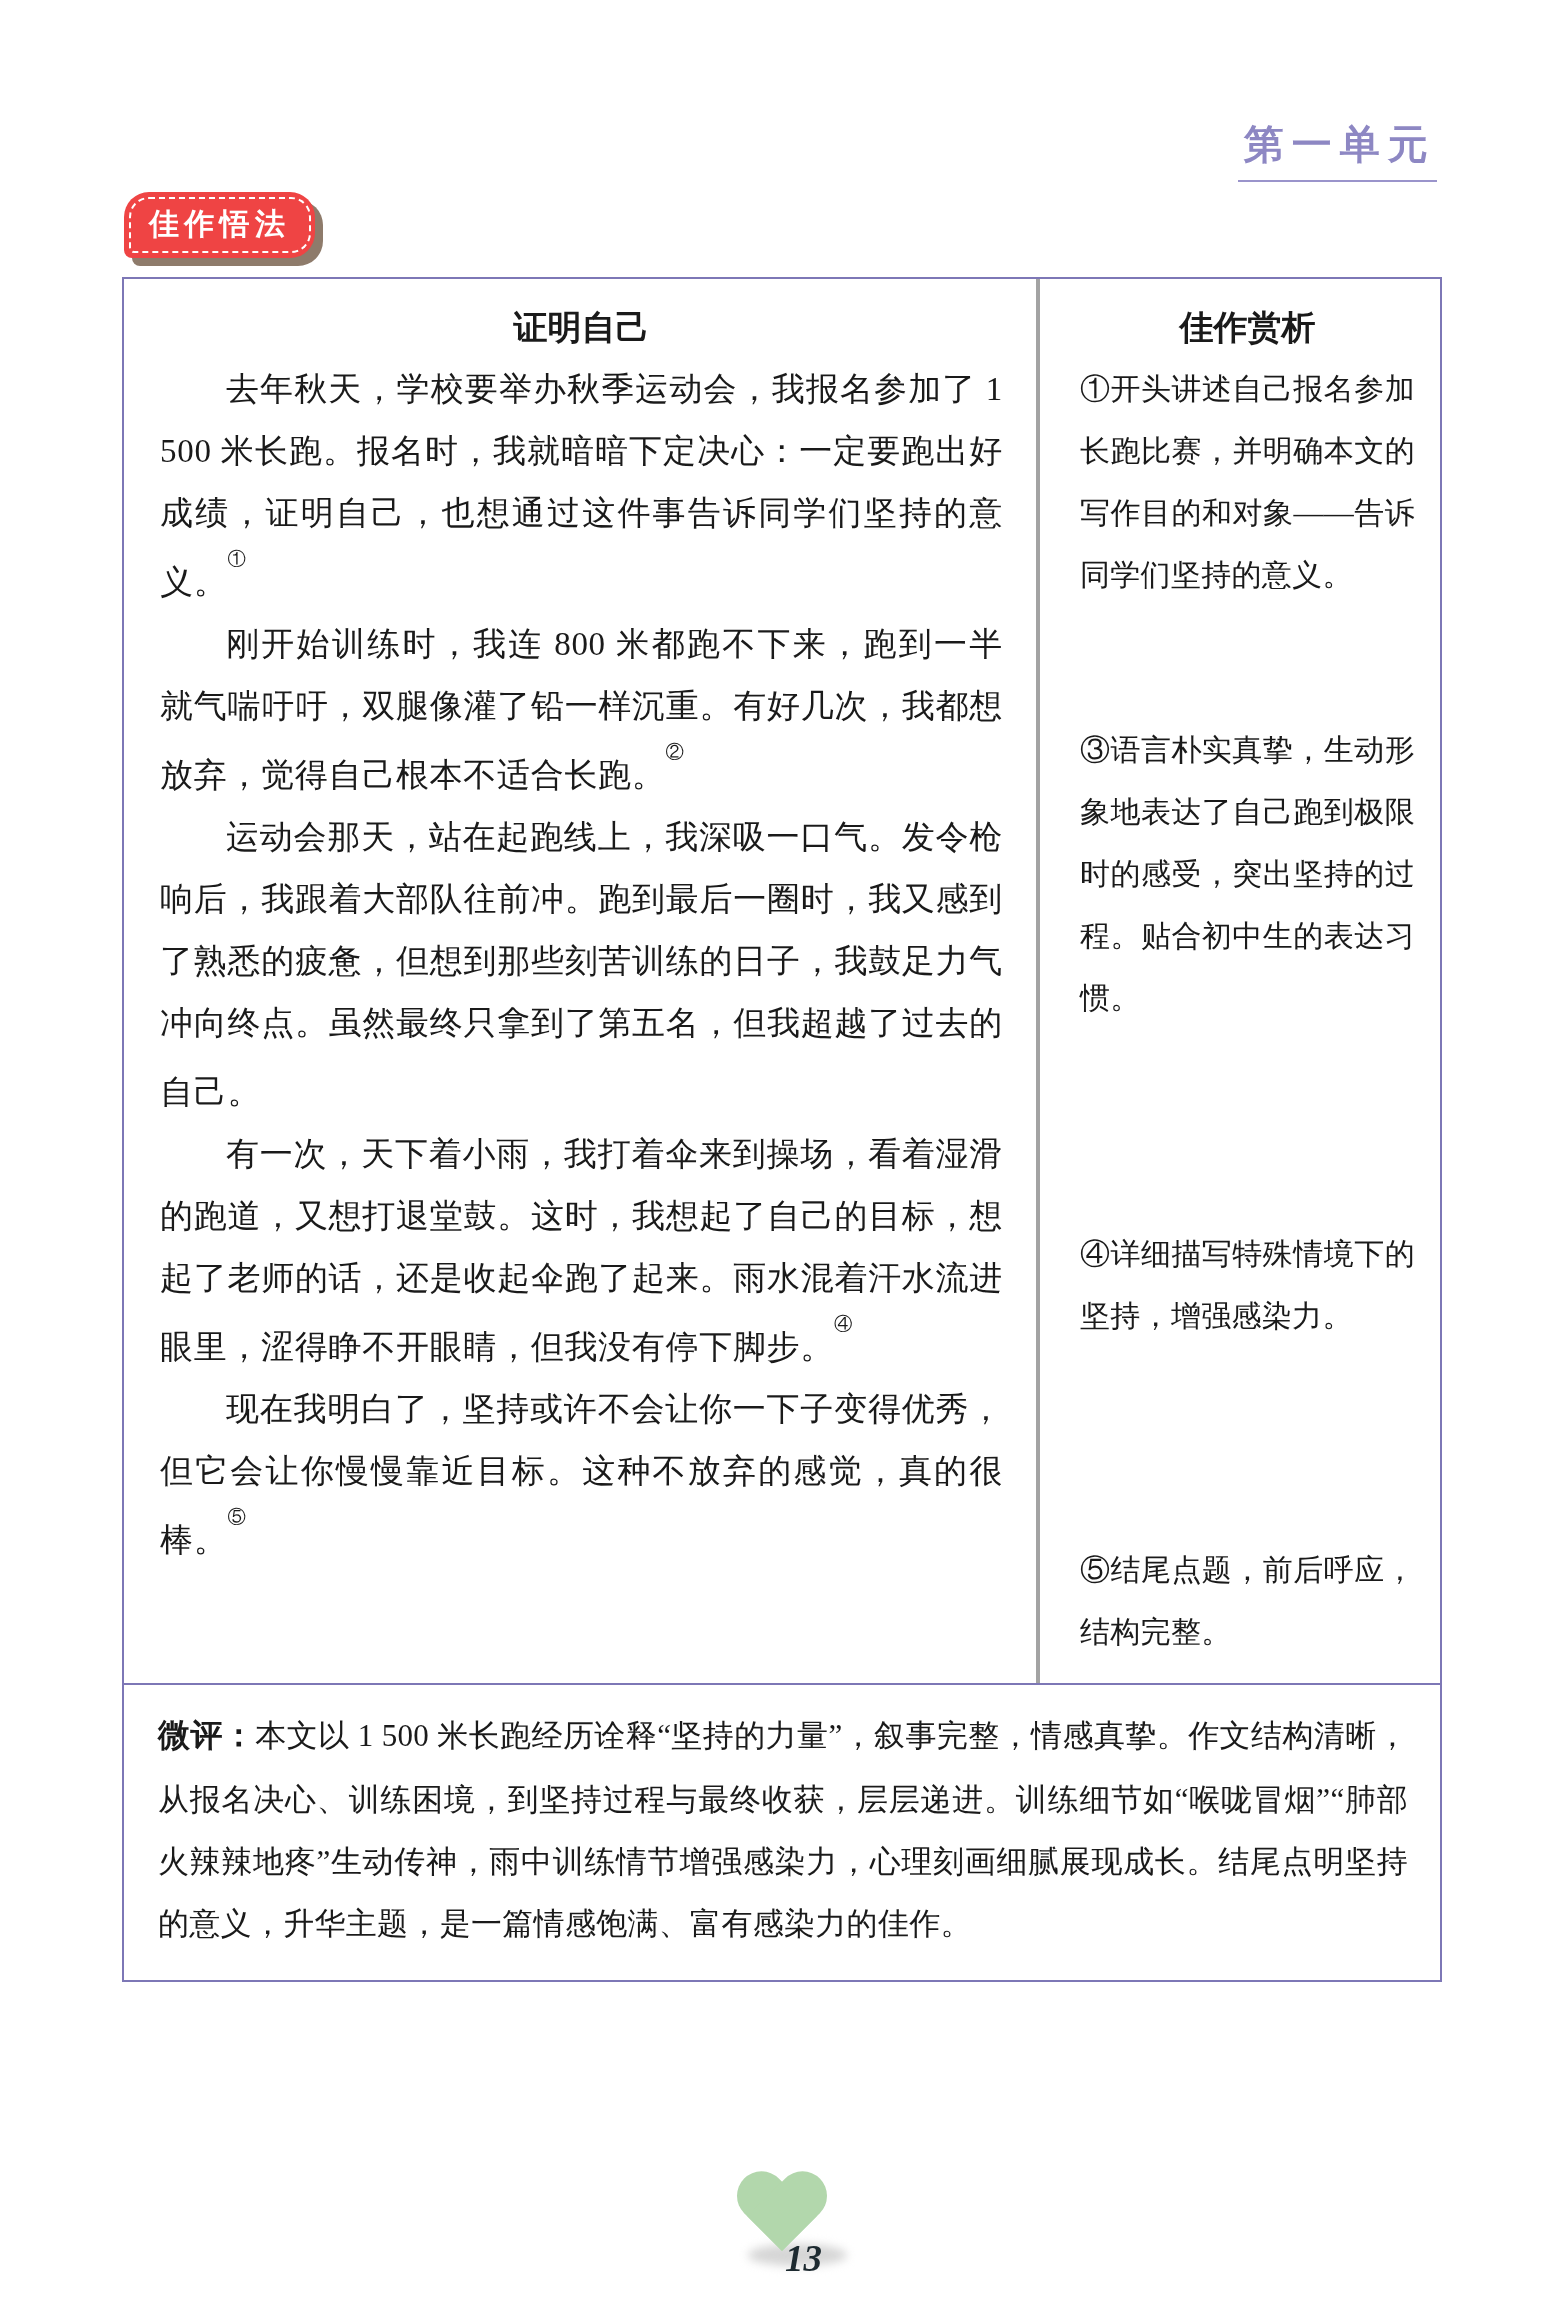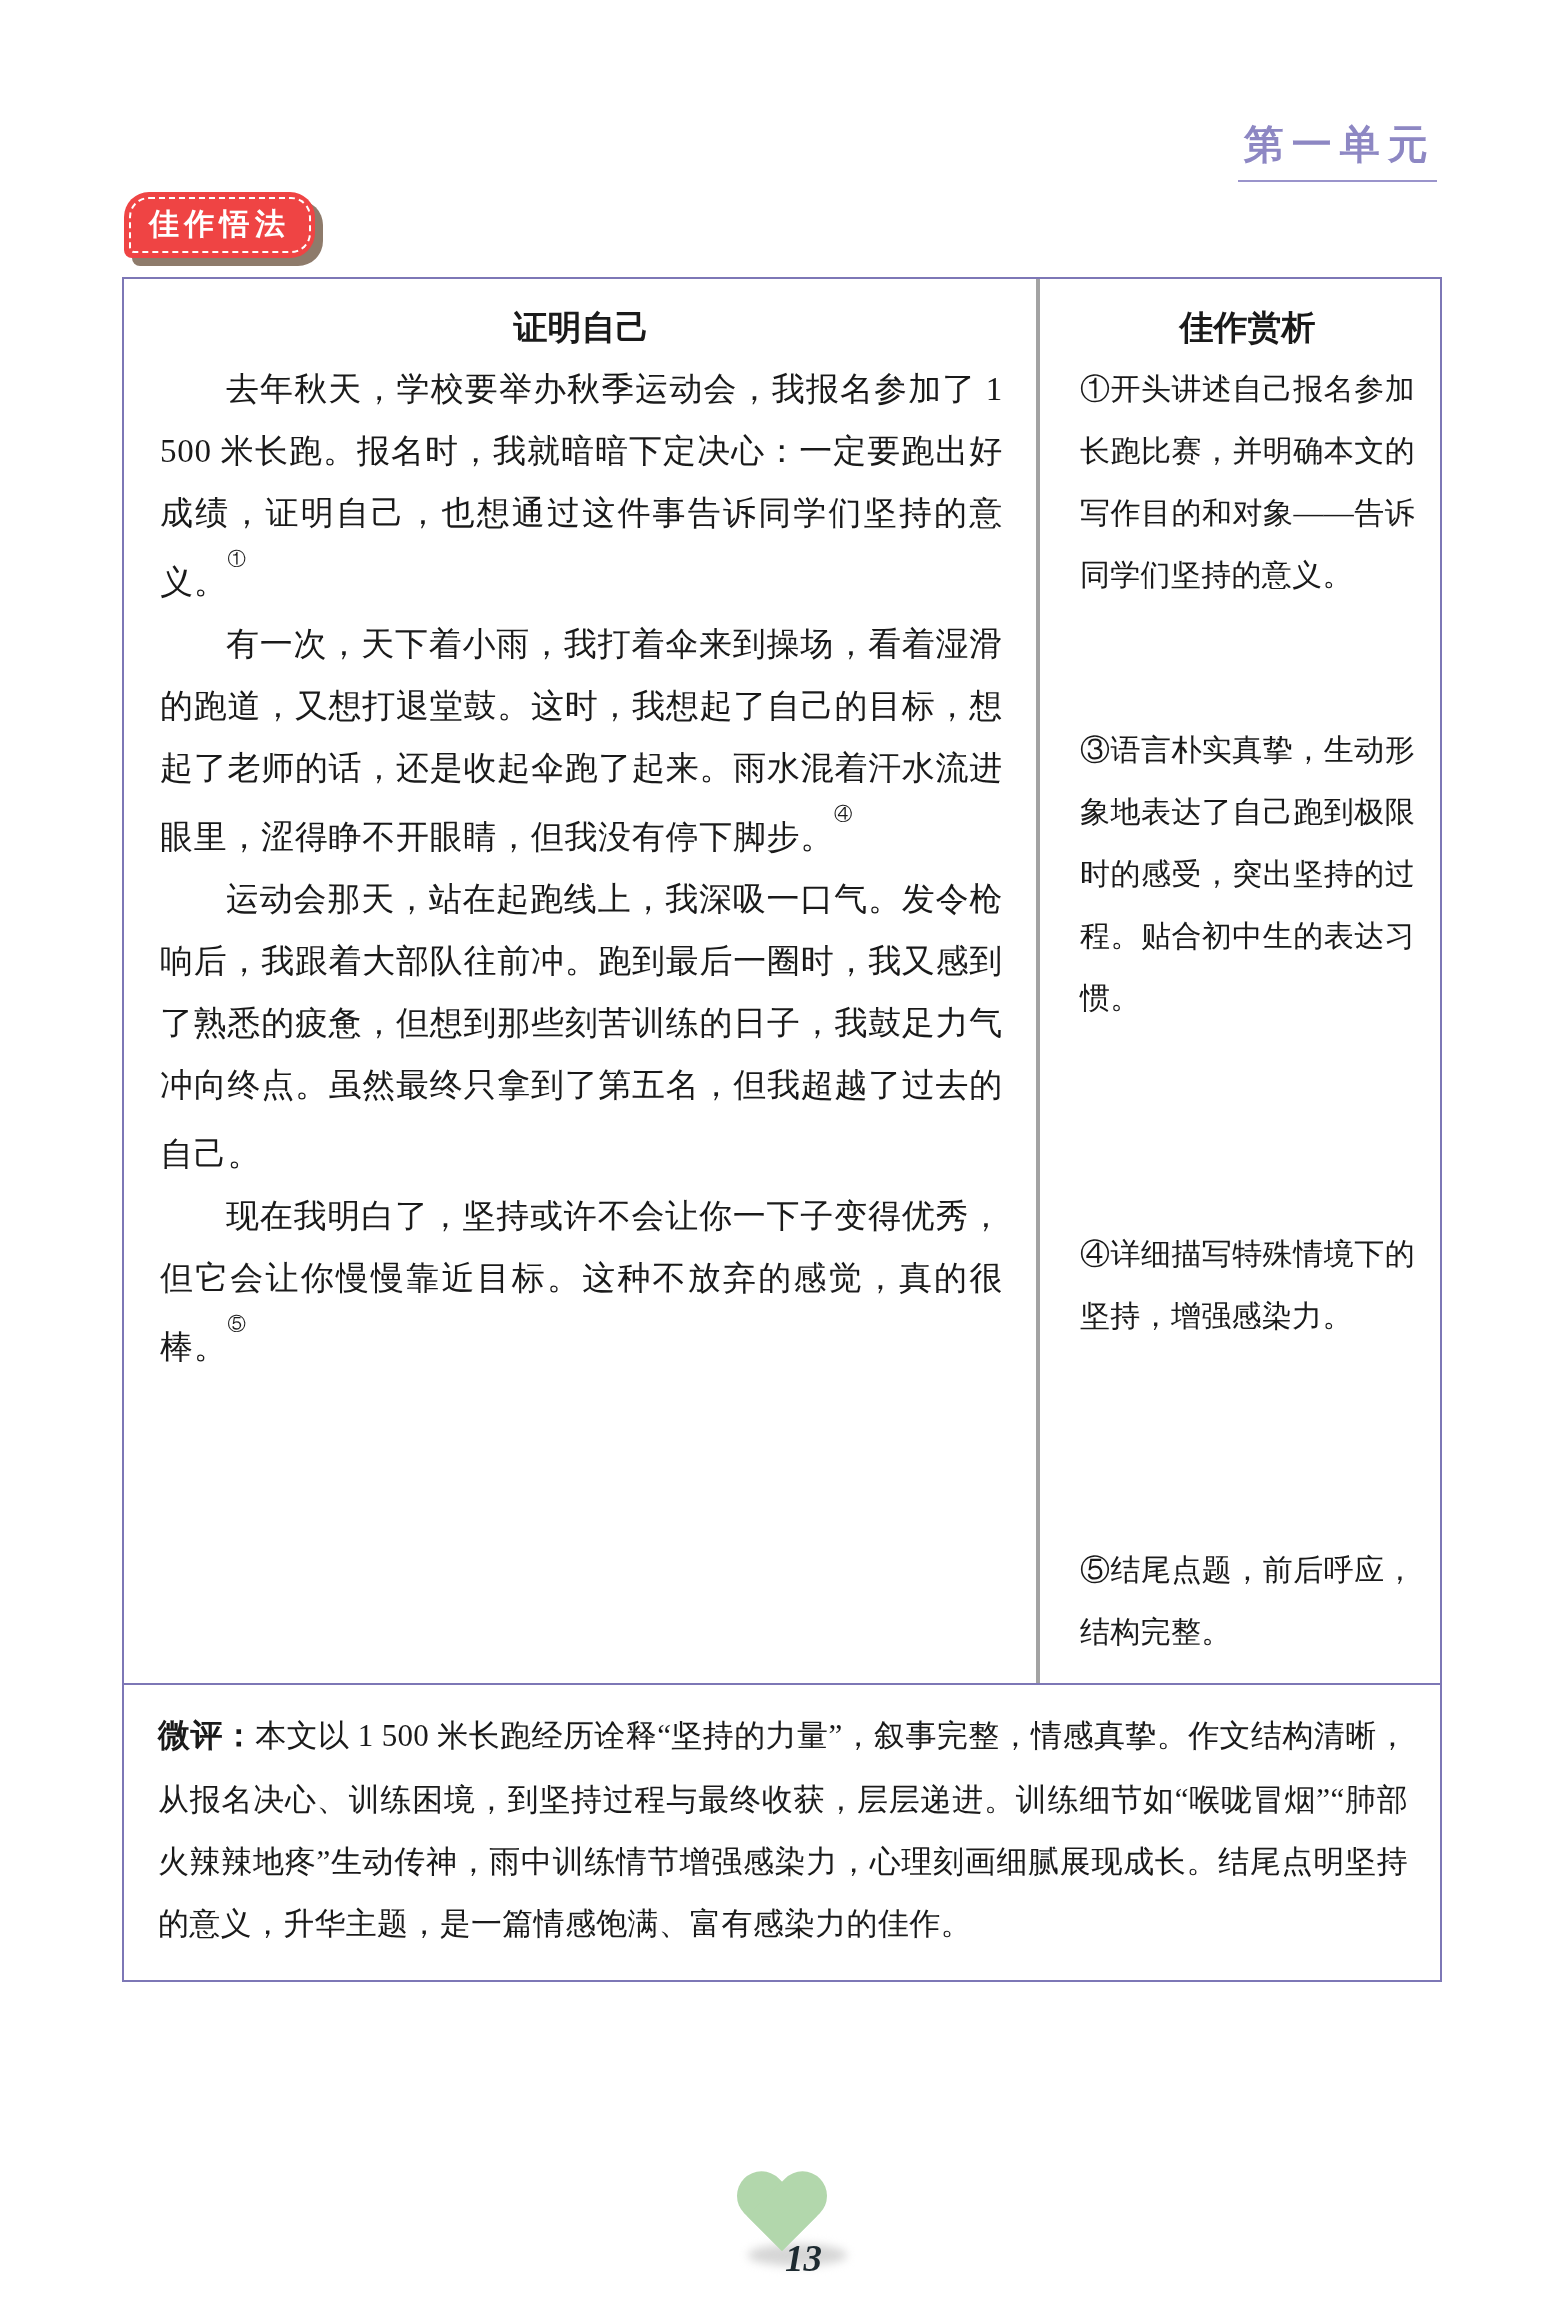--- a/index.html
+++ b/index.html
@@ -144,22 +144,23 @@
   <div class="badge">
     <div class="badge-inner">佳作悟法</div>
   </div>
 
   <div class="sheet">
     <div class="row1">
 
       <div class="essay-cell">
         <div class="essay-title">证明自己</div>
         <p class="essay-p"><span>去年秋天，学校要举办秋季运动会，我报名参加了 1 500 米长跑。报名时，我就暗暗下定决心：一定要跑出好成绩，证明自己，也想通过这件事告诉同学们坚持的意义。</span><sup class="ref">①</sup></p>
+        <p class="essay-p"><span>刚开始训练时，我连 800 米都跑不下来，跑到一半就气喘吁吁，双腿像灌了铅一样沉重。有好几次，我都想放弃，觉得自己根本不适合长跑。</span><sup class="ref">②</sup></p>
+        <p class="essay-p"><span>运动会那天，站在起跑线上，我深吸一口气。发令枪响后，我跟着大部队往前冲。跑到最后一圈时，我又感到了熟悉的疲惫，但想到那些刻苦训练的日子，我鼓足力气冲向终点。虽然最终只拿到了第五名，但我超越了过去的自己。</span><sup class="ref"></sup></p>
         <p class="essay-p"><span>有一次，天下着小雨，我打着伞来到操场，看着湿滑的跑道，又想打退堂鼓。这时，我想起了自己的目标，想起了老师的话，还是收起伞跑了起来。雨水混着汗水流进眼里，涩得睁不开眼睛，但我没有停下脚步。</span><sup class="ref">④</sup></p>
-        <p class="essay-p"><span>运动会那天，站在起跑线上，我深吸一口气。发令枪响后，我跟着大部队往前冲。跑到最后一圈时，我又感到了熟悉的疲惫，但想到那些刻苦训练的日子，我鼓足力气冲向终点。虽然最终只拿到了第五名，但我超越了过去的自己。</span><sup class="ref"></sup></p>
         <p class="essay-p"><span>现在我明白了，坚持或许不会让你一下子变得优秀，但它会让你慢慢靠近目标。这种不放弃的感觉，真的很棒。</span><sup class="ref">⑤</sup></p>
       </div>
 
       <div class="analysis-cell">
         <div class="analysis-title">佳作赏析</div>
         <p class="ann ann-0">①开头讲述自己报名参加长跑比赛，并明确本文的写作目的和对象——告诉同学们坚持的意义。</p>
         <p class="ann ann-2">③语言朴实真挚，生动形象地表达了自己跑到极限时的感受，突出坚持的过程。贴合初中生的表达习惯。</p>
         <p class="ann ann-3">④详细描写特殊情境下的坚持，增强感染力。</p>
         <p class="ann ann-4">⑤结尾点题，前后呼应，结构完整。</p>
       </div>

